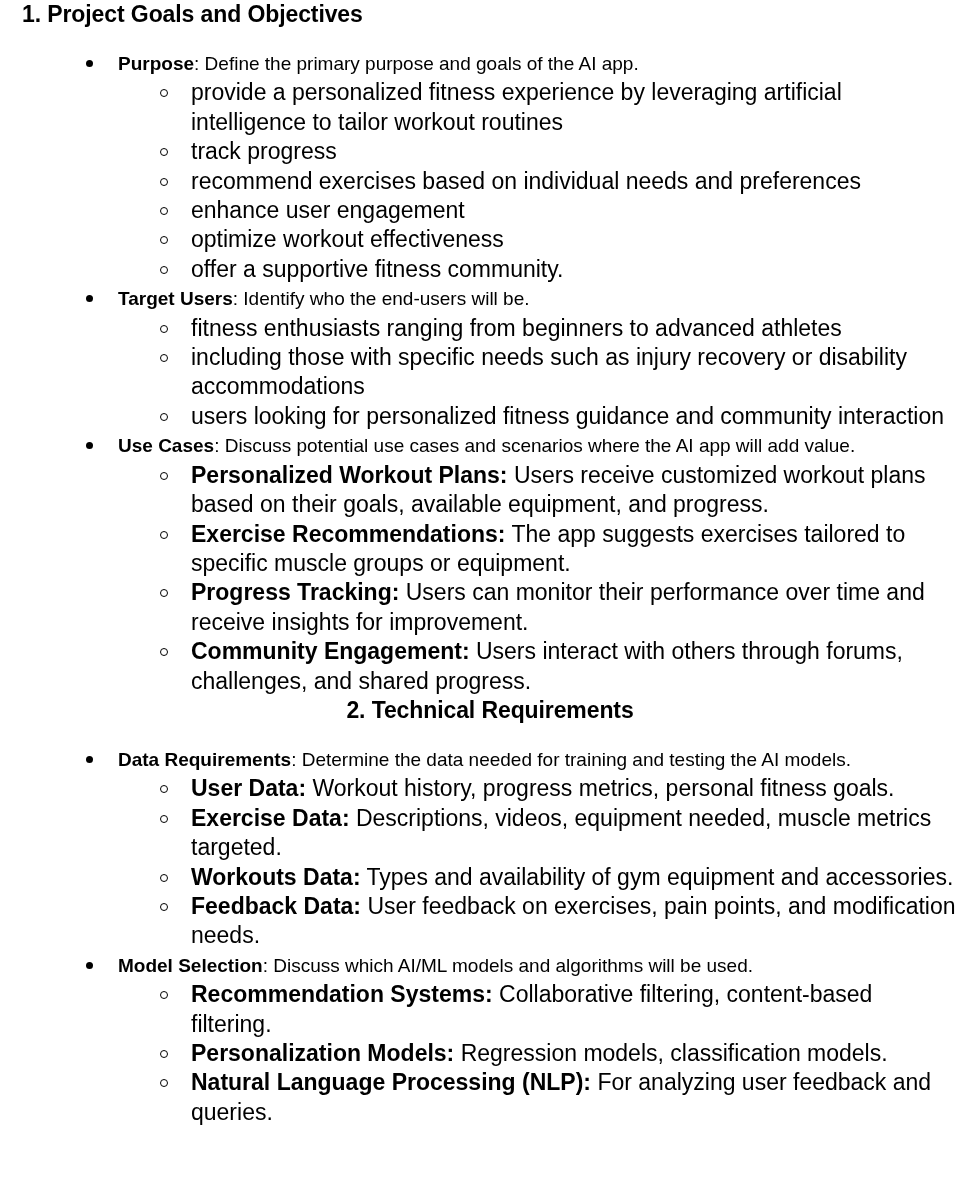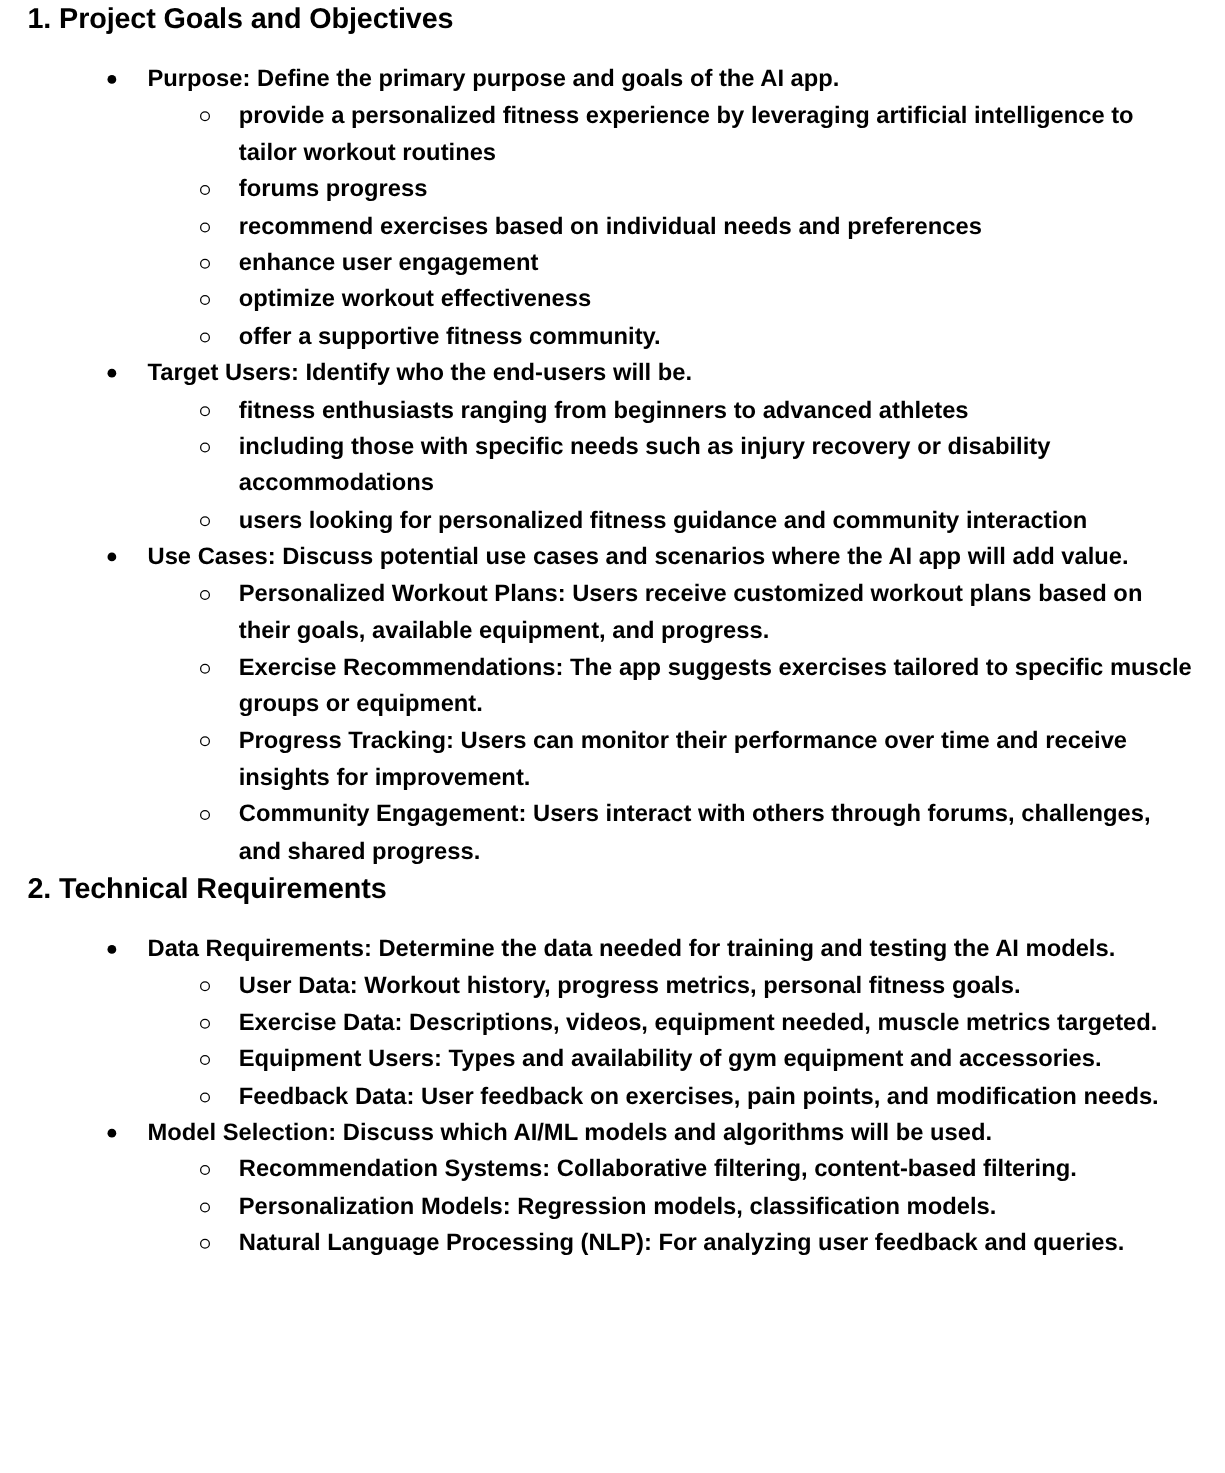--- a/index.html
+++ b/index.html
@@ -25,21 +25,21 @@
   }
   h2.section-heading {
     font-size: 23px;
     font-weight: bold;
     line-height: 28px;
     margin: 0;
     padding: 0;
     letter-spacing: -0.1px;
   }
   .section-1-heading { padding-top: 38px; }
-  .section-2-heading { padding-top: 36px; }
+  .section-2-heading { padding-top: 36px; text-align: center; }
 
   ul.level1 {
     list-style: none;
     margin: 0;
     padding: 0;
     padding-top: 21px;
   }
   ul.level1 > li.l1 {
     position: relative;
     padding-left: 96px;
@@ -57,40 +57,40 @@
     background: #000;
   }
   ul.level2 {
     list-style: none;
     margin: 0;
     padding: 0;
   }
   ul.level2 > li.l2 {
     position: relative;
     padding-left: 73px;
-    font-size: 19px;
+    font-size: 23px;
     line-height: 29.4px;
     margin: 0;
   }
   ul.level2 > li.l2 > .bullet-ring {
     position: absolute;
     left: 42px;
     top: 11px;
     width: 6px;
     height: 6px;
     border-radius: 50%;
     border: 1.5px solid #000;
     background: transparent;
     box-sizing: content-box;
   }
   .lead {
     font-weight: bold;
   }
   .rest {
-    font-weight: bold;
+    font-weight: normal;
     text-align: right;
   }
 </style>
 </head>
 <body>
 
 <div class="page">
 
   <h2 class="section-heading section-1-heading">1. Project Goals and Objectives</h2>
 
@@ -99,21 +99,21 @@
     <li class="l1">
       <span class="bullet-disc"></span>
       <span class="lead">Purpose</span><span class="rest">: Define the primary purpose and goals of the AI app.</span>
       <ul class="level2">
         <li class="l2">
           <span class="bullet-ring"></span>
           <span class="rest">provide a personalized fitness experience by leveraging artificial intelligence to tailor workout routines</span>
         </li>
         <li class="l2">
           <span class="bullet-ring"></span>
-          <span class="rest">forums progress</span>
+          <span class="rest">track progress</span>
         </li>
         <li class="l2">
           <span class="bullet-ring"></span>
           <span class="rest">recommend exercises based on individual needs and preferences</span>
         </li>
         <li class="l2">
           <span class="bullet-ring"></span>
           <span class="rest">enhance user engagement</span>
         </li>
         <li class="l2">
@@ -182,21 +182,21 @@
         <li class="l2">
           <span class="bullet-ring"></span>
           <span class="lead">User Data:</span><span class="rest"> Workout history, progress metrics, personal fitness goals.</span>
         </li>
         <li class="l2">
           <span class="bullet-ring"></span>
           <span class="lead">Exercise Data:</span><span class="rest"> Descriptions, videos, equipment needed, muscle metrics targeted.</span>
         </li>
         <li class="l2">
           <span class="bullet-ring"></span>
-          <span class="lead">Equipment Users:</span><span class="rest"> Types and availability of gym equipment and accessories.</span>
+          <span class="lead">Workouts Data:</span><span class="rest"> Types and availability of gym equipment and accessories.</span>
         </li>
         <li class="l2">
           <span class="bullet-ring"></span>
           <span class="lead">Feedback Data:</span><span class="rest"> User feedback on exercises, pain points, and modification needs.</span>
         </li>
       </ul>
     </li>
 
     <li class="l1">
       <span class="bullet-disc"></span>

